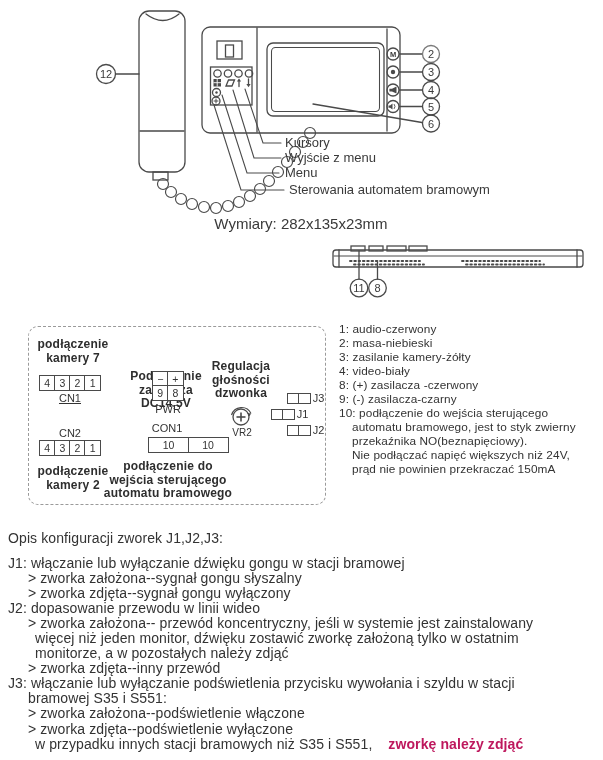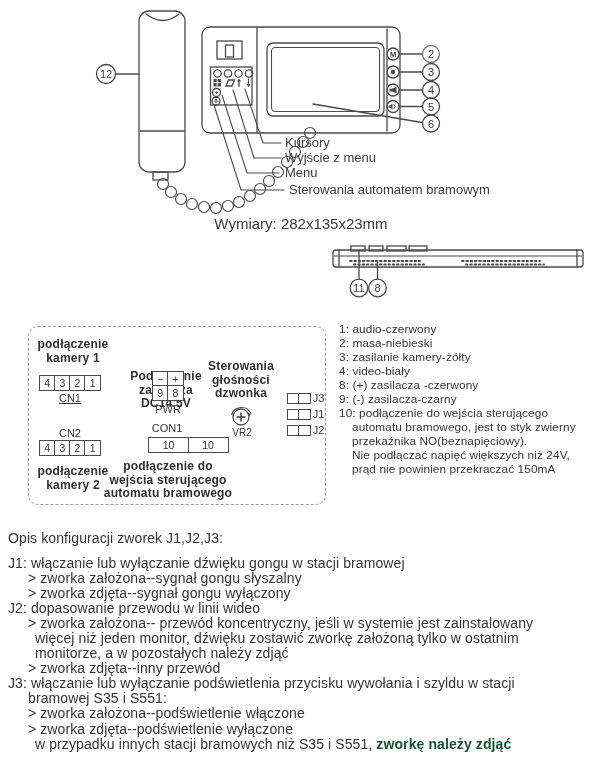--- a/index.html
+++ b/index.html
@@ -31,21 +31,21 @@
              color:#333;letter-spacing:.1px;white-space:nowrap;}
   .wl-cont{padding-left:13px;}
 
   
   .jumper-config{position:absolute;left:8px;top:530px;font-size:14px;color:#333;
                  letter-spacing:.1px;white-space:nowrap;}
   .jc-title{line-height:16px;}
   .jc-lines{margin-top:10px;line-height:15.05px;}
   .ind1{padding-left:20px;}
   .ind2{padding-left:27px;}
-  .jnote{font-weight:bold;color:#14532d;}
+  .jnote{font-weight:bold;color:#be185d;margin-left:12px;}
 </style>
 </head>
 <body>
 
 <div class="page">
 
   <svg class="topdiag" width="603" height="310" viewBox="0 0 603 310">
     <g stroke="#4a4a4a" fill="none" stroke-width="1.3" stroke-linecap="round">
 
       <g>
@@ -199,21 +199,21 @@
         <circle cx="359" cy="288" r="8.8"></circle>
         <circle cx="377.5" cy="288" r="8.8"></circle>
         <text x="359" y="292" font-size="11" text-anchor="middle" stroke="none">11</text>
         <text x="377.5" y="292" font-size="11" text-anchor="middle" stroke="none">8</text>
       </g>
     </g>
   </svg>
 
   <div class="conn-box">
 
-    <div class="btitle" style="left:0;top:11px;width:88px;">podłączenie kamery 1</div>
+    <div class="btitle" style="left:0;top:11px;width:88px;">podłączenie kamery 7</div>
 
     <div class="pins" style="left:10px;top:48px;">
       <span class="pin">4</span>
       <span class="pin">3</span>
       <span class="pin">2</span>
       <span class="pin">1</span>
     </div>
     <div class="lbl" style="left:10px;top:65px;width:62px;text-decoration:underline;">CN1</div>
 
     <div class="lbl" style="left:10px;top:100px;width:62px;">CN2</div>
@@ -236,38 +236,38 @@
     </div>
     <div class="lbl" style="left:119px;top:76px;width:40px;">PWR</div>
 
     <div class="lbl" style="left:116px;top:95px;width:44px;">CON1</div>
     <div class="pins" style="left:119px;top:110px;">
       <span class="pin w18">10</span>
       <span class="pin w18">10</span>
     </div>
     <div class="btitle" style="left:72px;top:133px;width:134px;">podłączenie do wejścia sterującego automatu bramowego</div>
 
-    <div class="btitle" style="left:170px;top:33px;width:84px;">Sterowania głośności dzwonka</div>
+    <div class="btitle" style="left:170px;top:33px;width:84px;">Regulacja głośności dzwonka</div>
     <svg class="vr2svg" width="34" height="28" viewBox="0 0 34 28">
       <g stroke="#4a4a4a" fill="none" stroke-width="1.3">
         <circle cx="16" cy="16" r="8"></circle>
         <line x1="11.5" y1="16" x2="20.5" y2="16" stroke-width="1.6"></line>
         <line x1="16" y1="11.5" x2="16" y2="20.5" stroke-width="1.6"></line>
         <path d="M6.5 14 A 10.5 10.5 0 0 1 26 12.5" stroke-width="1.1"></path>
         <path d="M26 12.5 l-4 -0.4 l2.6 3.1 z" fill="#4a4a4a" stroke="none"></path>
       </g>
     </svg>
     <div class="lbl" style="left:196px;top:100px;width:34px;font-size:10px;">VR2</div>
 
     <div class="jumper" style="left:258px;top:65px;">
       <span class="jcell"></span>
       <span class="jcell"></span>
       <span class="jlbl">J3</span>
     </div>
-    <div class="jumper" style="left:258px;top:81px;">
+    <div class="jumper" style="left:242px;top:81px;">
       <span class="jcell"></span>
       <span class="jcell"></span>
       <span class="jlbl">J1</span>
     </div>
     <div class="jumper" style="left:258px;top:97px;">
       <span class="jcell"></span>
       <span class="jcell"></span>
       <span class="jlbl">J2</span>
     </div>
   </div>

